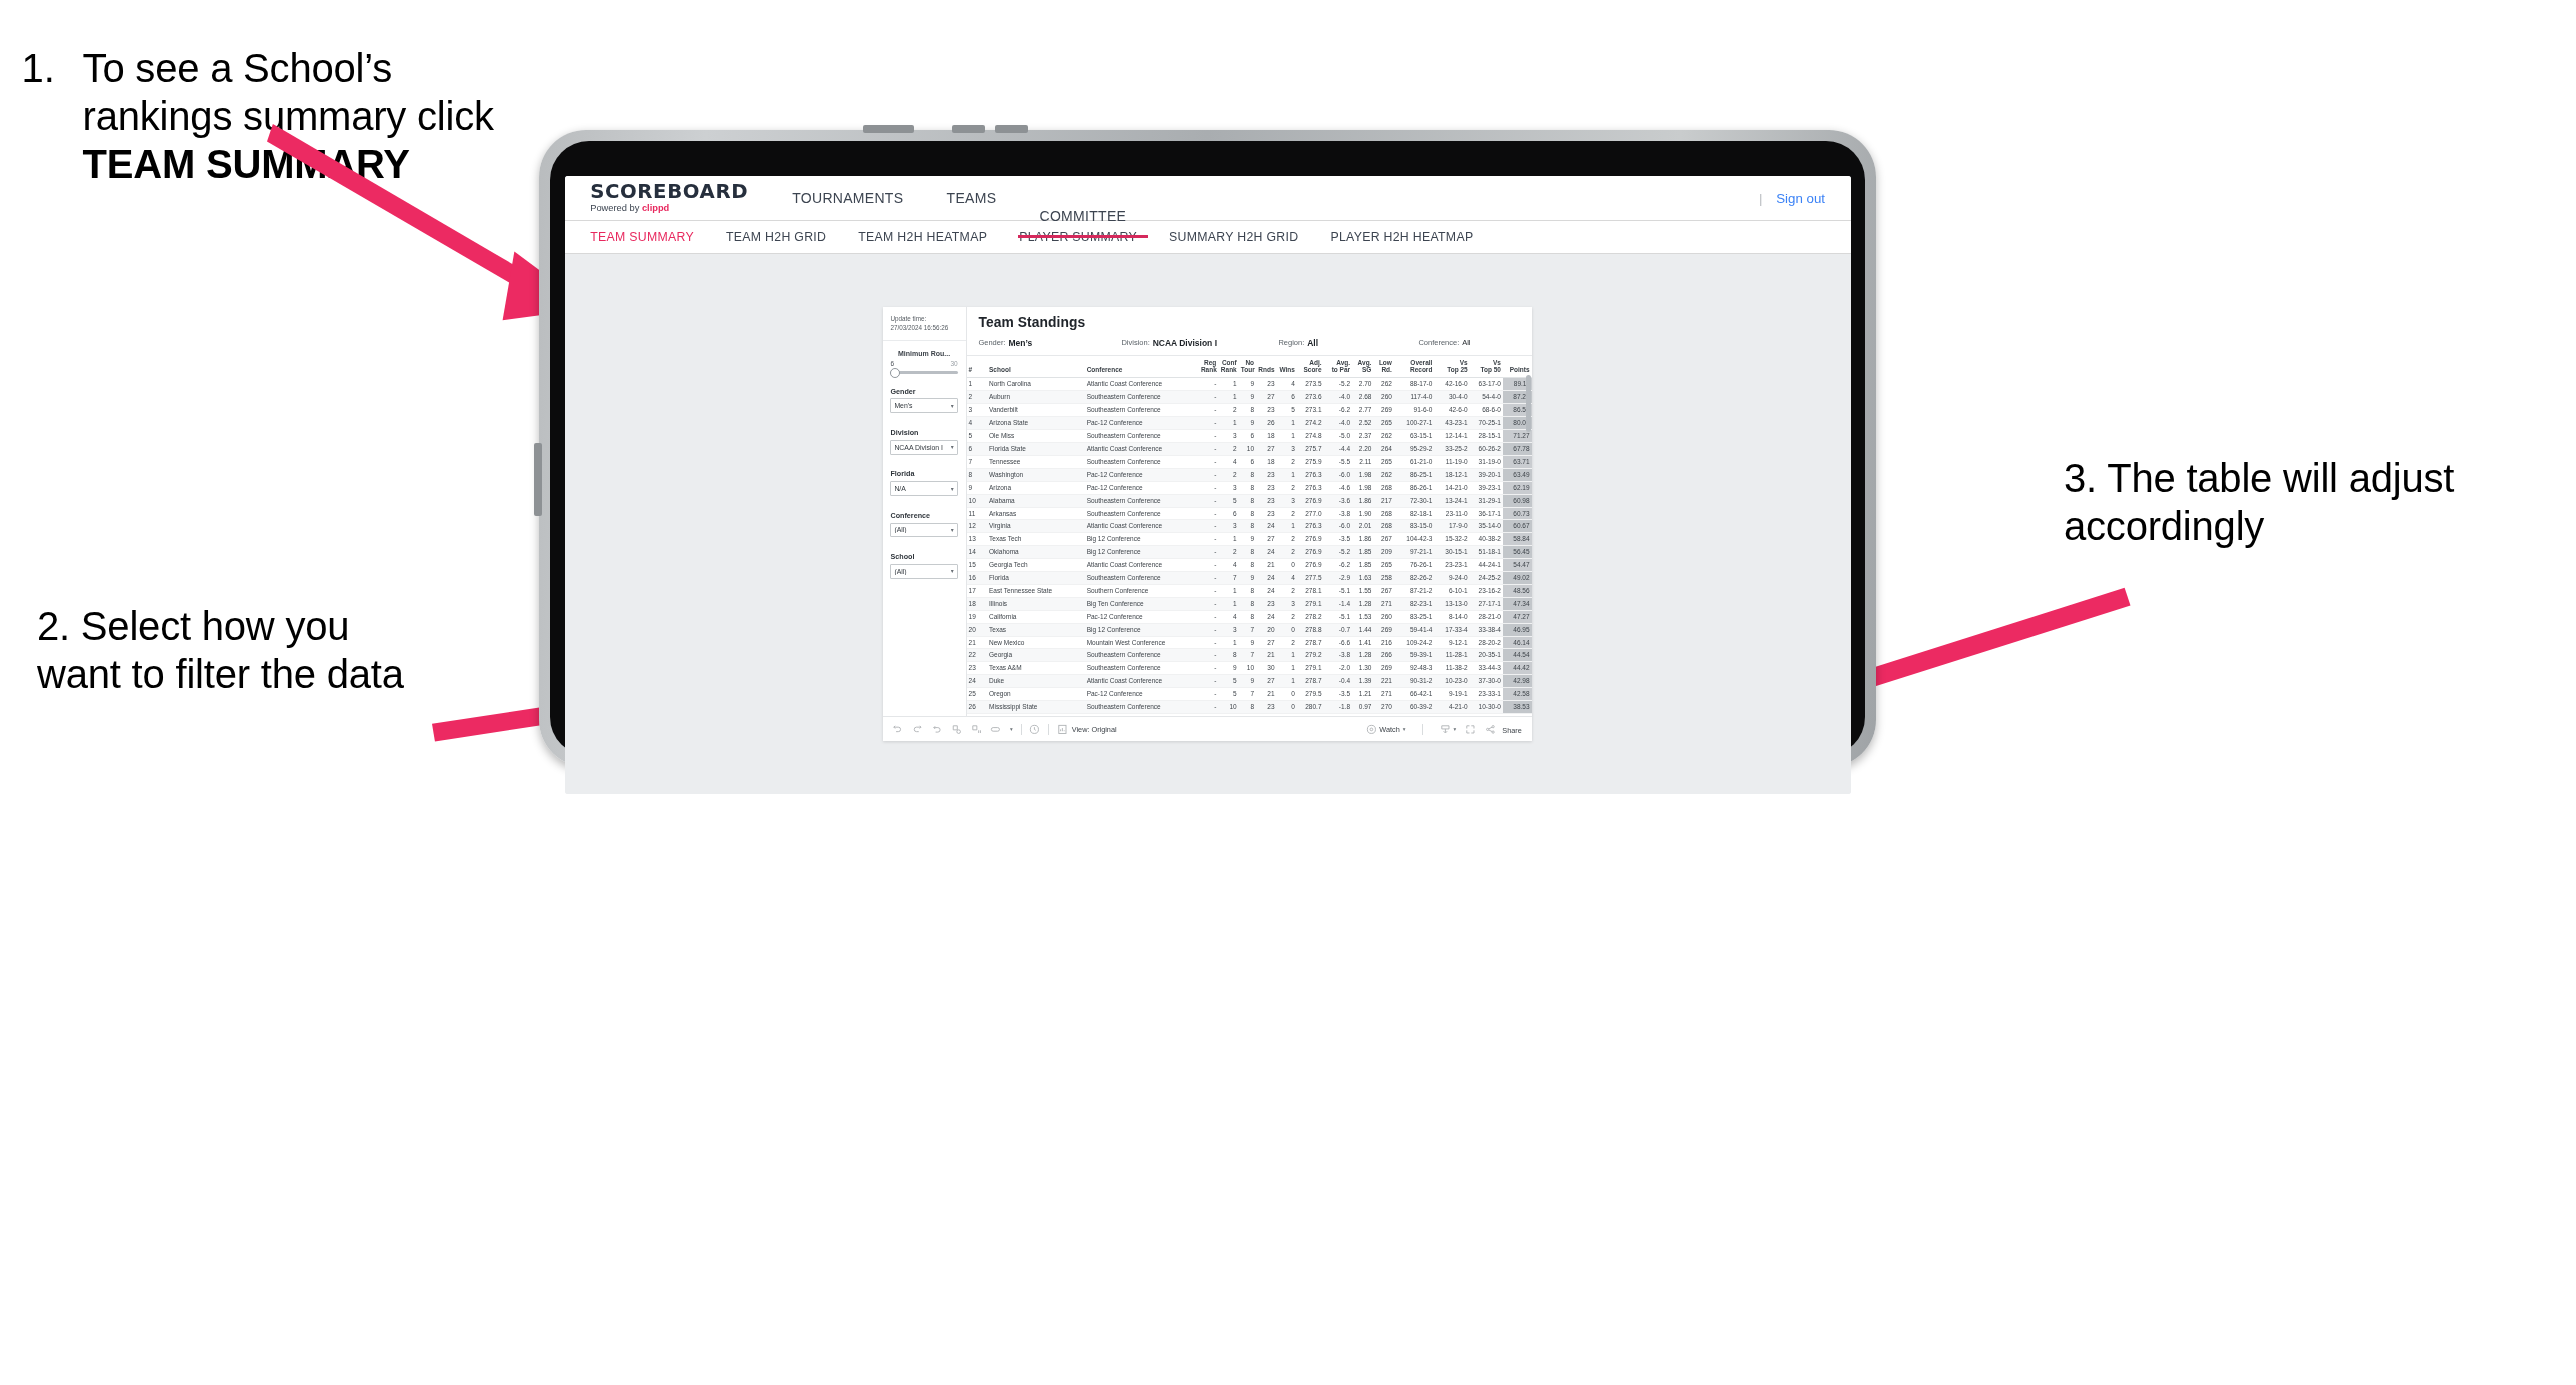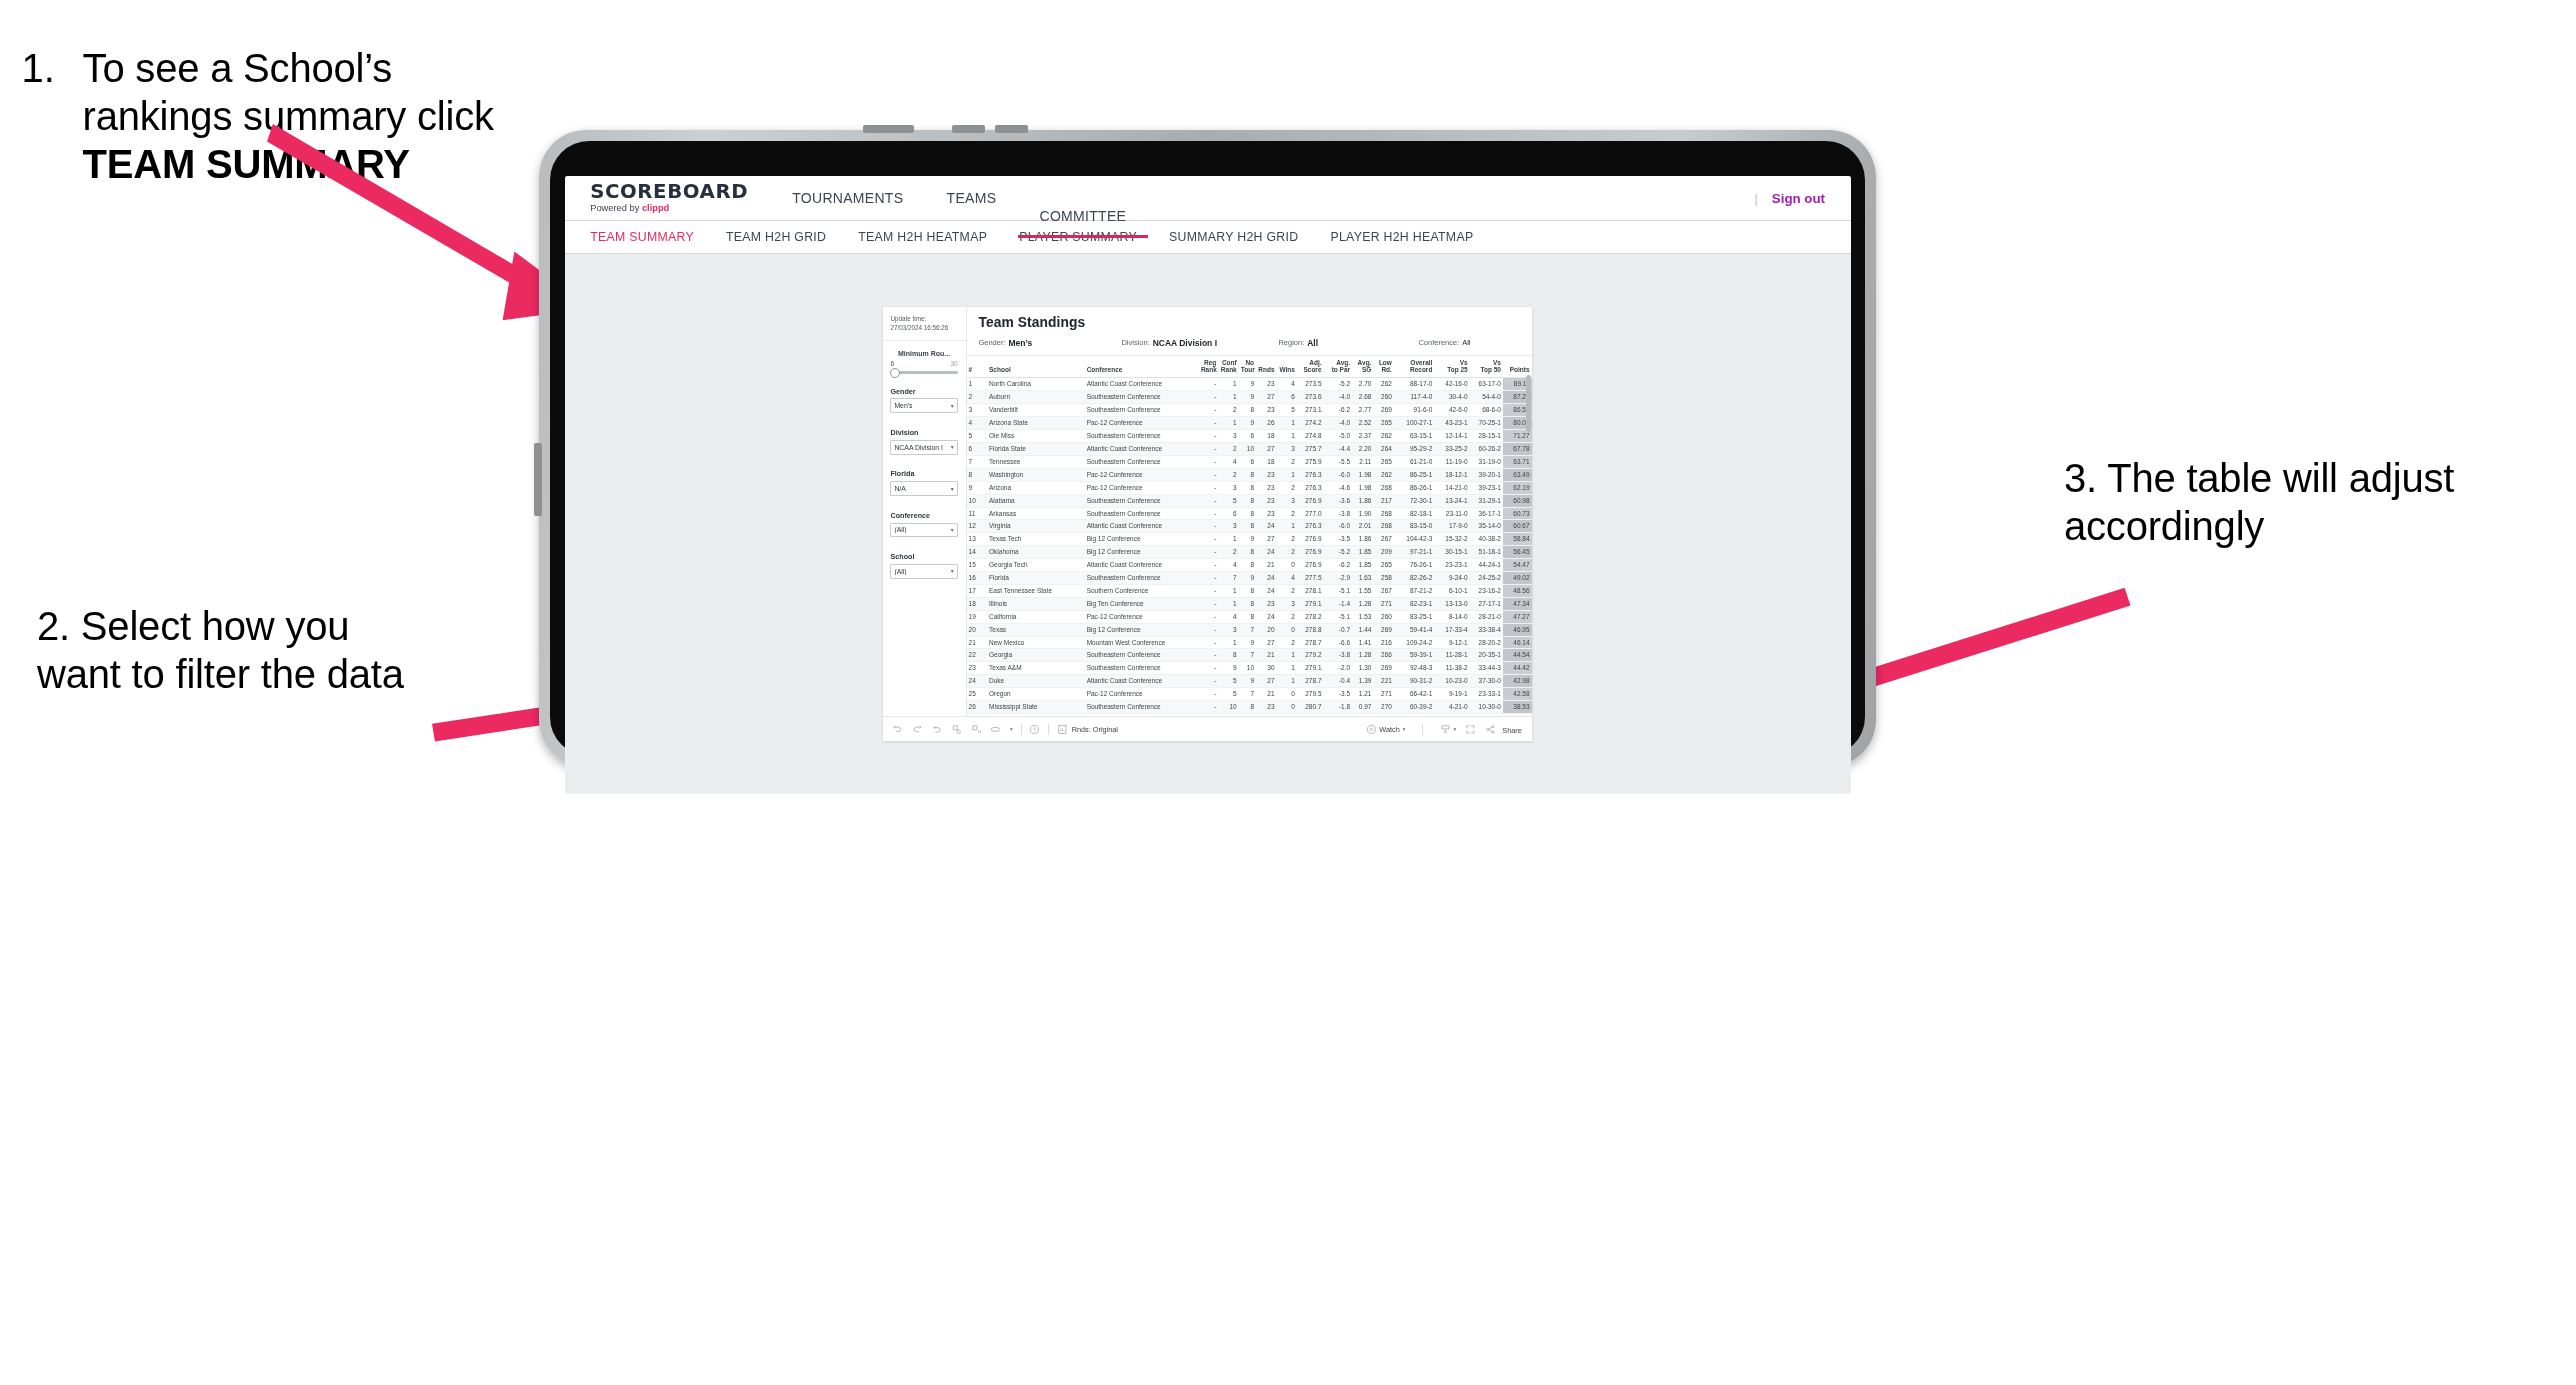--- a/index.html
+++ b/index.html
@@ -172,21 +172,21 @@
         <div class="bn">SCOREBOARD</div>
         <div class="bp"><span>Powered by </span><i>clippd</i></div>
       </div>
       <nav class="topnav">
         <a href="#">TOURNAMENTS</a>
         <a href="#">TEAMS</a>
         <a href="#" class="on">COMMITTEE</a>
       </nav>
       <div class="signout">
         <span class="bar">|</span>
-        <a href="#" style="color:#a21caf;text-decoration:none;font-weight:bold;">Sign out</a>
+        <a href="#" style="color:#3b82f6;text-decoration:none;">Sign out</a>
       </div>
     </div>
 
     <div class="subnav">
       <a href="#" class="on">TEAM SUMMARY</a>
       <a href="#">TEAM H2H GRID</a>
       <a href="#">TEAM H2H HEATMAP</a>
       <a href="#">PLAYER SUMMARY</a>
       <a href="#">SUMMARY H2H GRID</a>
       <a href="#">PLAYER H2H HEATMAP</a>
@@ -820,21 +820,21 @@
           <svg class="ti" viewBox="0 0 24 24" fill="none" stroke="#6d7378" stroke-width="2">
               <circle cx="12" cy="12" r="9"></circle>
               <path d="M12 7v5l3 2"></path>
             </svg>
           <div class="vdiv"></div>
           <div class="viewlbl">
             <svg class="ti" viewBox="0 0 24 24" fill="none" stroke="#6d7378" stroke-width="2">
                 <rect x="4" y="3" width="16" height="18"></rect>
                 <path d="M8 16v-4M12 16v-7M16 16v-2"></path>
               </svg>
-            <span>Rnds: Original</span>
+            <span>View: Original</span>
           </div>
           <div class="spacer"></div>
           <div class="fright">
             <div style="display:flex;align-items:center;gap:2.9px;">
               <svg class="ti" viewBox="0 0 24 24" fill="none" stroke="#6d7378" stroke-width="2">
                   <circle cx="12" cy="12" r="9"></circle>
                   <circle cx="12" cy="12" r="3"></circle>
                 </svg>
               <span>Watch</span>
               <span class="caret">▾</span>

